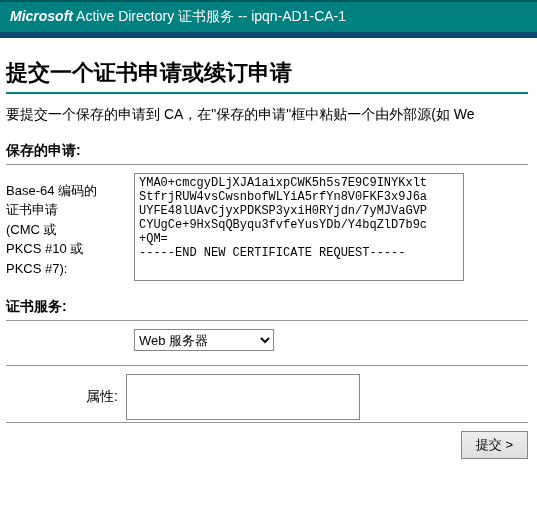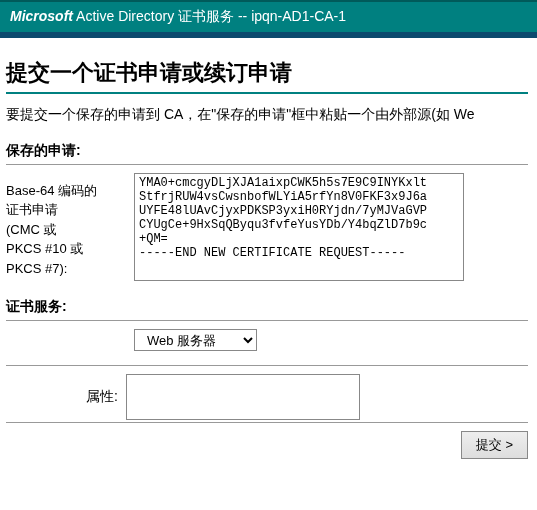--- a/index.html
+++ b/index.html
@@ -85,26 +85,25 @@
       height: 46px;
       font-family: "Courier New", monospace;
       font-size: 12px;
       resize: none;
       overflow: scroll;
       white-space: pre;
       padding: 2px 4px;
       border: 1px solid #888;
     }
     select {
-      width: 123px;
+      width: 140px;
       font-size: 13px;
       height: 22px;
       border: 1px solid #888;
       background: #fff;
-      padding-left: 8px;
     }
     .attr-row {
       display: flex;
       align-items: center;
       margin-top: 6px;
       margin-bottom: 0;
     }
     .attr-label {
       width: 120px;
       text-align: right;

